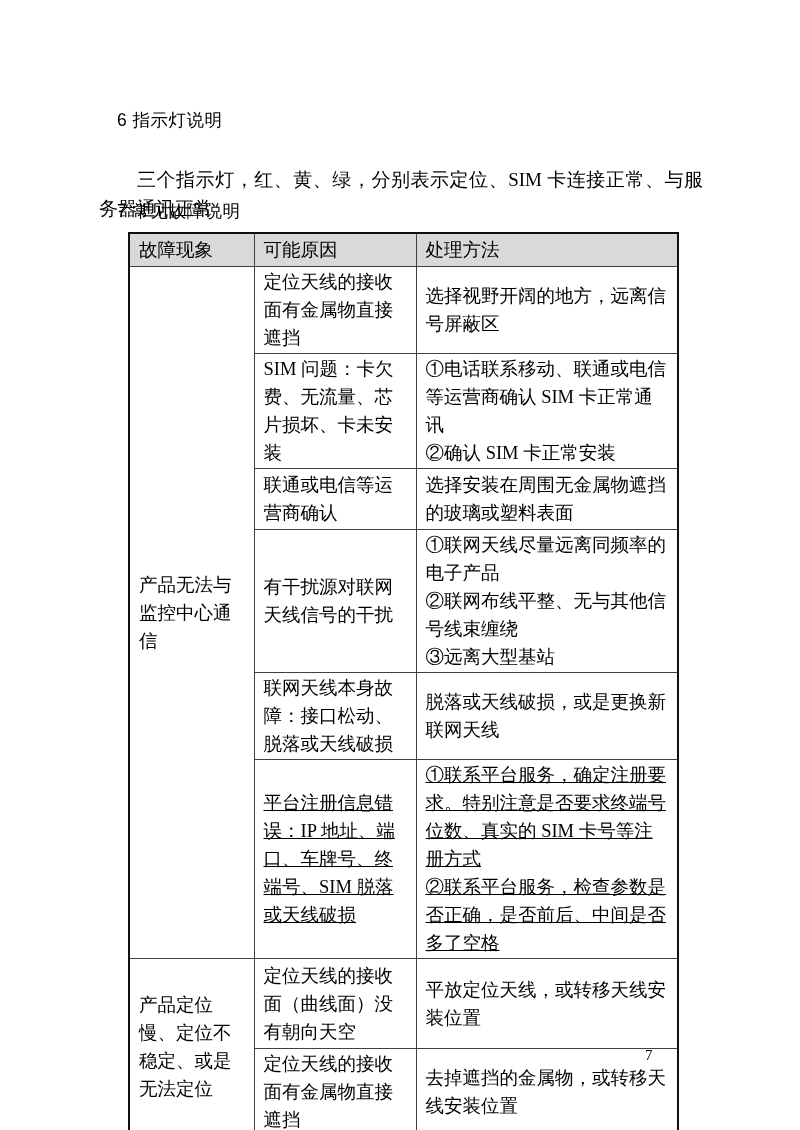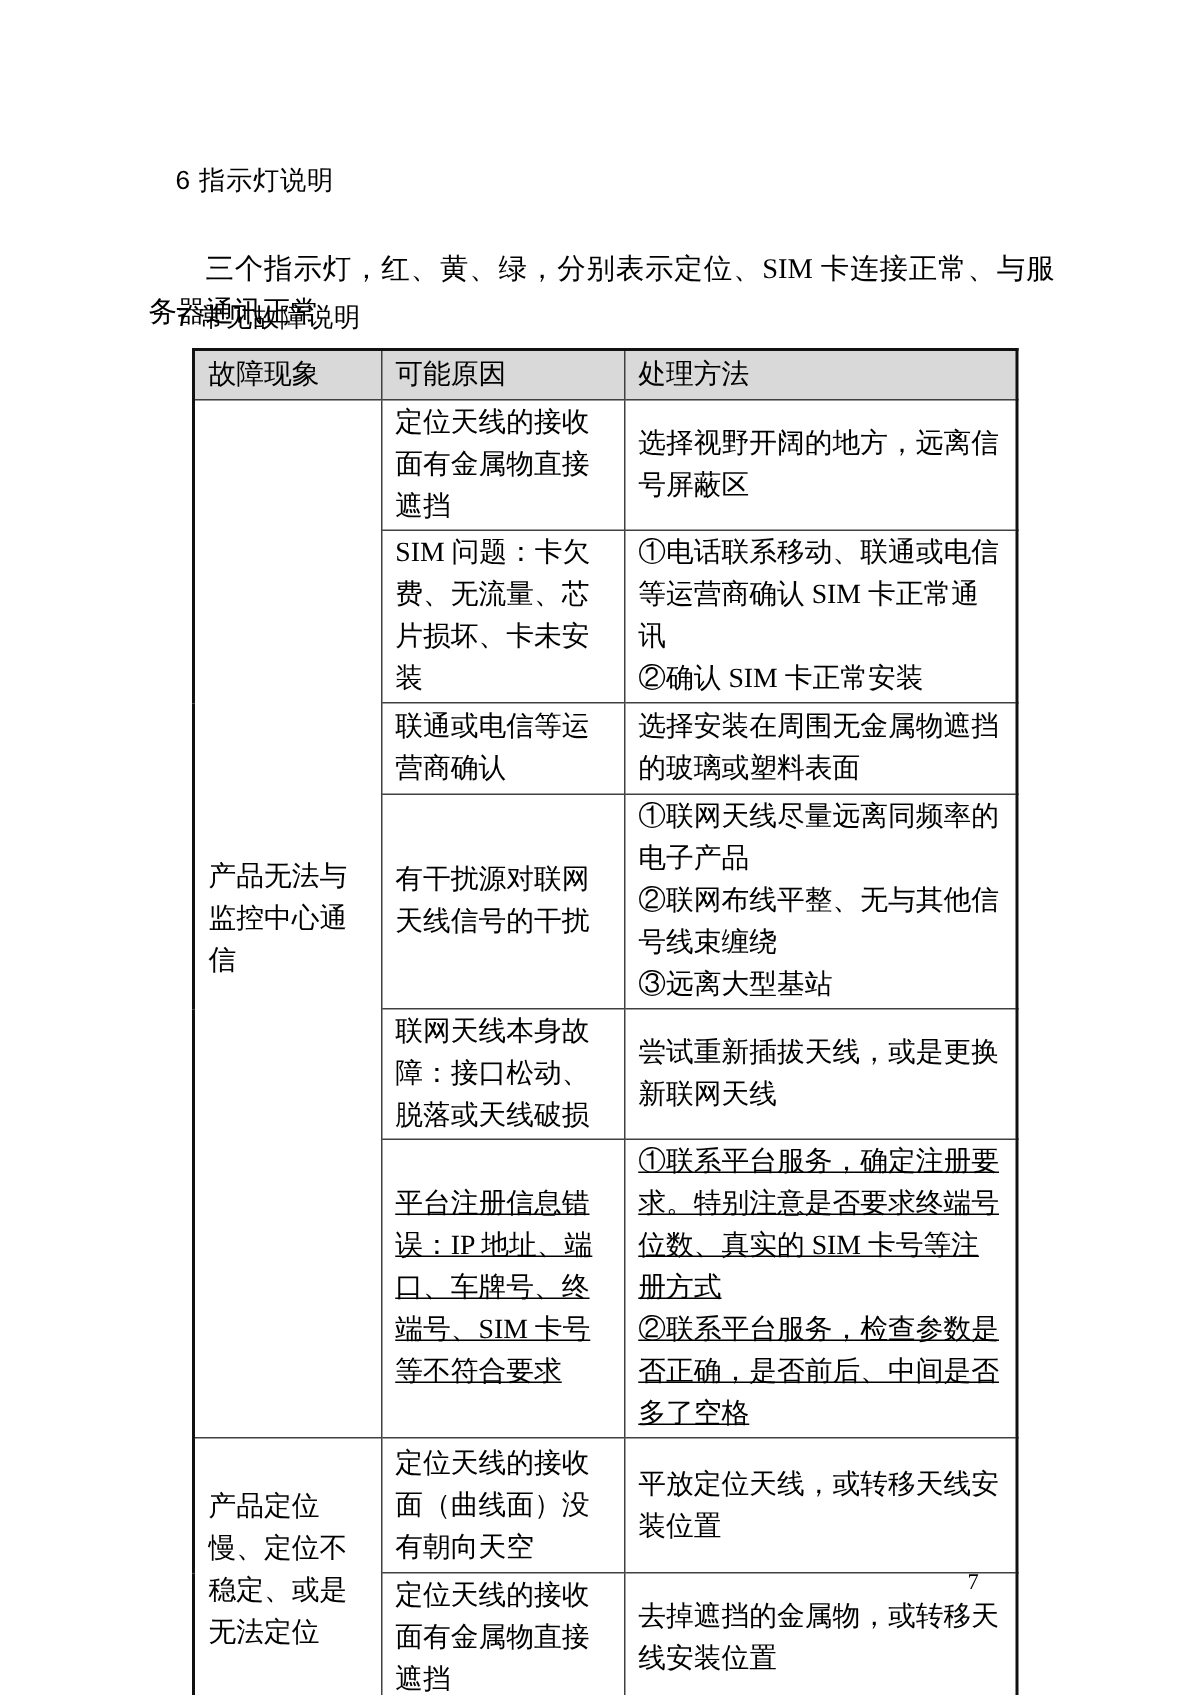--- a/index.html
+++ b/index.html
@@ -117,25 +117,25 @@
       <td>有干扰源对联网天线信号的干扰</td>
       <td>
         <span class="solution-item">①联网天线尽量远离同频率的电子产品</span>
         <span class="solution-item">②联网布线平整、无与其他信号线束缠绕</span>
         <span class="solution-item">③远离大型基站</span>
       </td>
     </tr>
     <tr class="r5">
       <td>联网天线本身故障：接口松动、脱落或天线破损</td>
       <td>
-        <span class="solution-item">尝试重新插拔天线，或是更换新联网天线</span>
+        <span class="solution-item">脱落或天线破损，或是更换新联网天线</span>
       </td>
     </tr>
     <tr class="r6">
-      <td>平台注册信息错误：IP 地址、端口、车牌号、终端号、SIM 卡号等不符合要求</td>
+      <td>平台注册信息错误：IP 地址、端口、车牌号、终端号、SIM 脱落或天线破损</td>
       <td>
         <span class="solution-item">①联系平台服务，确定注册要求。特别注意是否要求终端号位数、真实的 SIM 卡号等注册方式</span>
         <span class="solution-item">②联系平台服务，检查参数是否正确，是否前后、中间是否多了空格</span>
       </td>
     </tr>
     <tr class="r7">
       <td rowspan="2">产品定位慢、定位不稳定、或是无法定位</td>
       <td>定位天线的接收面（曲线面）没有朝向天空</td>
       <td>
         <span class="solution-item">平放定位天线，或转移天线安装位置</span>

